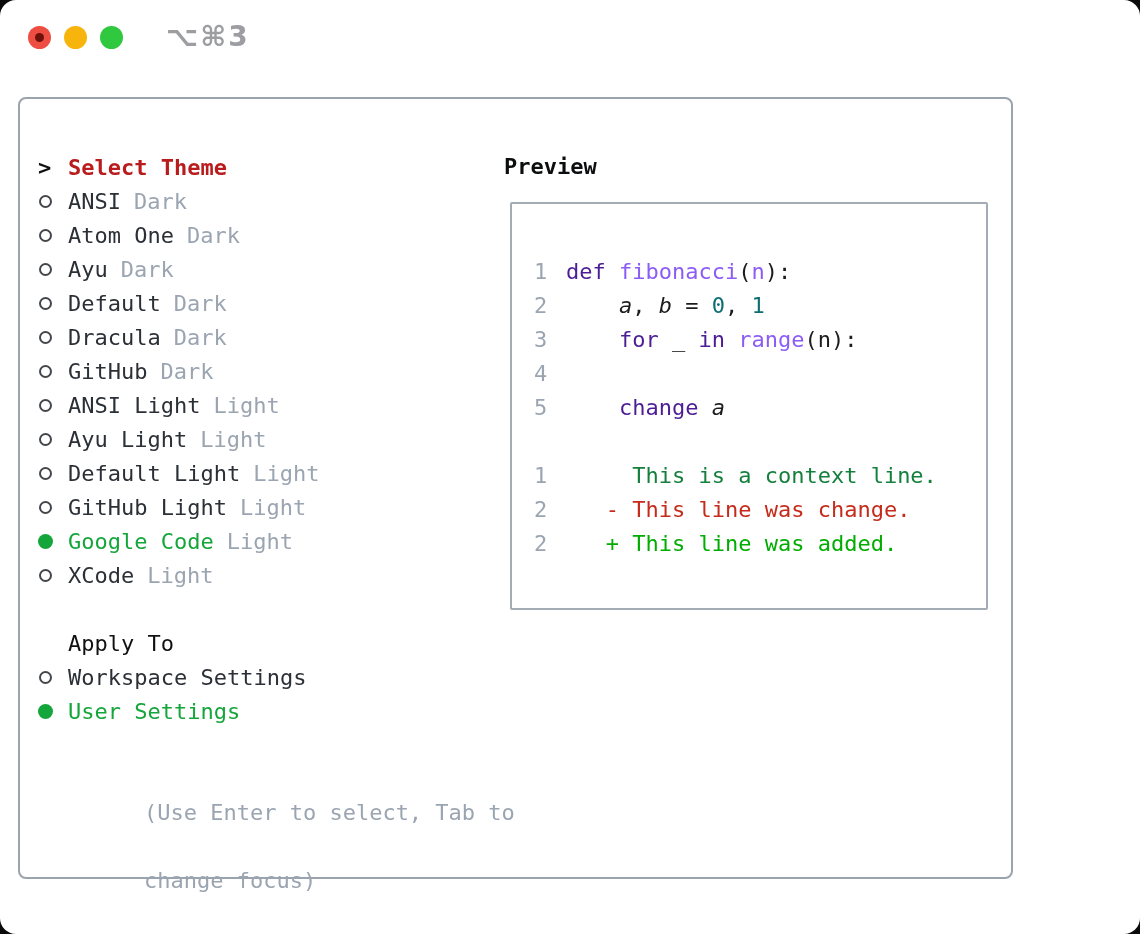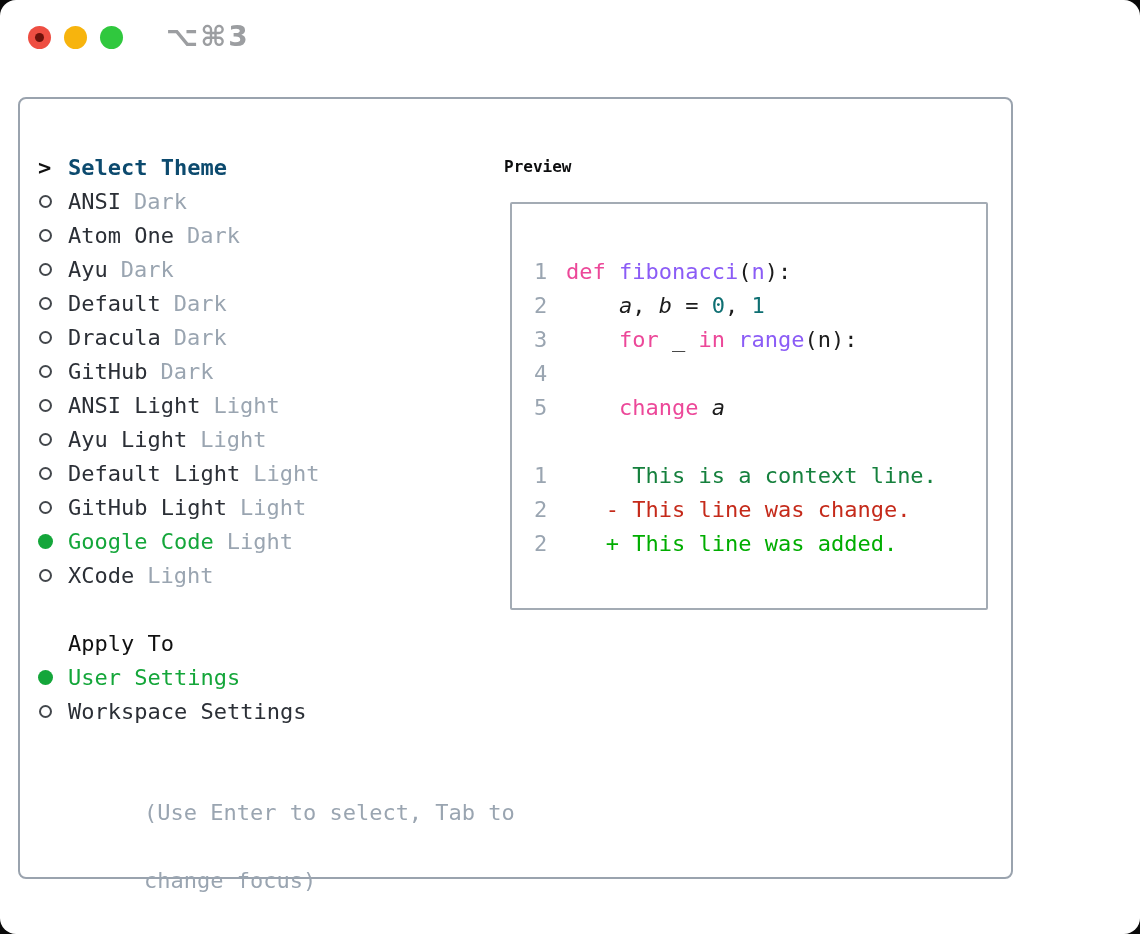--- a/index.html
+++ b/index.html
@@ -24,37 +24,37 @@
     position:absolute;left:18px;top:97px;width:995px;height:782px;
     border:2px solid #9aa3ae;border-radius:8px;box-sizing:border-box;background:#fff;
   }
   
   .leftcol{position:absolute;left:18px;top:51px;width:450px;font-size:22px;color:#24282e;}
   .row{display:flex;align-items:center;height:34px;white-space:pre;}
   .marker{width:30px;display:flex;align-items:center;justify-content:flex-start;flex:0 0 30px;}
   .chev{font-weight:bold;color:#111;}
   .circle{width:13px;height:13px;border:2px solid #43474c;border-radius:50%;box-sizing:border-box;margin-left:1px;}
   .circle.filled{border:none;background:#14a63a;width:15px;height:15px;margin-left:0;}
-  .hdr{font-weight:bold;color:#0c4a6e;}
+  .hdr{font-weight:bold;color:#b91c1c;}
   .t-name{color:#2b2f36;}
   .t-name.sel{color:#14a63a;}
   .t-tag{color:#9aa5b1;margin-left:13px;}
   .spacer{height:34px;}
   .help{color:#9aa5b1;line-height:34px;white-space:pre;}
   
-  .preview-label{position:absolute;left:484px;top:51px;height:34px;line-height:34px;font-size:16px;font-weight:bold;color:#0c0d0e;}
+  .preview-label{position:absolute;left:484px;top:51px;height:34px;line-height:34px;font-size:22px;font-weight:bold;color:#0c0d0e;}
   .pbox{
     position:absolute;left:490px;top:103px;width:478px;height:408px;
     border:2px solid #a3abb4;border-radius:2px;box-sizing:border-box;
     padding:50px 0 0 22px;overflow:hidden;
   }
   .crow{display:flex;height:34px;align-items:center;font-size:22px;}
   .ln{width:26px;flex:0 0 26px;margin-right:6px;color:#9aa5b1;}
   .ccode{white-space:pre;color:#1c1c1c;}
-  .kw{color:#ec4899;text-align:center;}
+  .kw{color:#4c1d95;text-align:center;}
   .fn{color:#8b5cf6;}
   .num{color:#0e6f72;}
   .var{color:#1c1c1c;font-style:italic;}
   .pl{color:#1c1c1c;}
   .ctx{color:#15803d;}
   .del{color:#c52a1a;}
   .add{color:#00ad00;}
 </style>
 </head>
 <body>
@@ -92,22 +92,22 @@
         </div>
 
       <div class="spacer"></div>
 
       <div class="row">
         <span class="marker"></span>
         <span class="hdr" style="font-weight:normal;color:#111;">Apply To</span>
       </div>
 
       <div id="apply-list">
+          <div class="row"><span class="marker"><span class="circle"></span></span><span class="t-name">Workspace Settings</span></div>
           <div class="row"><span class="marker"><span class="circle filled"></span></span><span class="t-name sel">User Settings</span></div>
-          <div class="row"><span class="marker"><span class="circle"></span></span><span class="t-name">Workspace Settings</span></div>
         </div>
 
       <div class="spacer"></div>
 
       <div class="help">
         <span>(Use Enter to select, Tab to</span><br>
         <span>change focus)</span>
       </div>
     </div>
 

